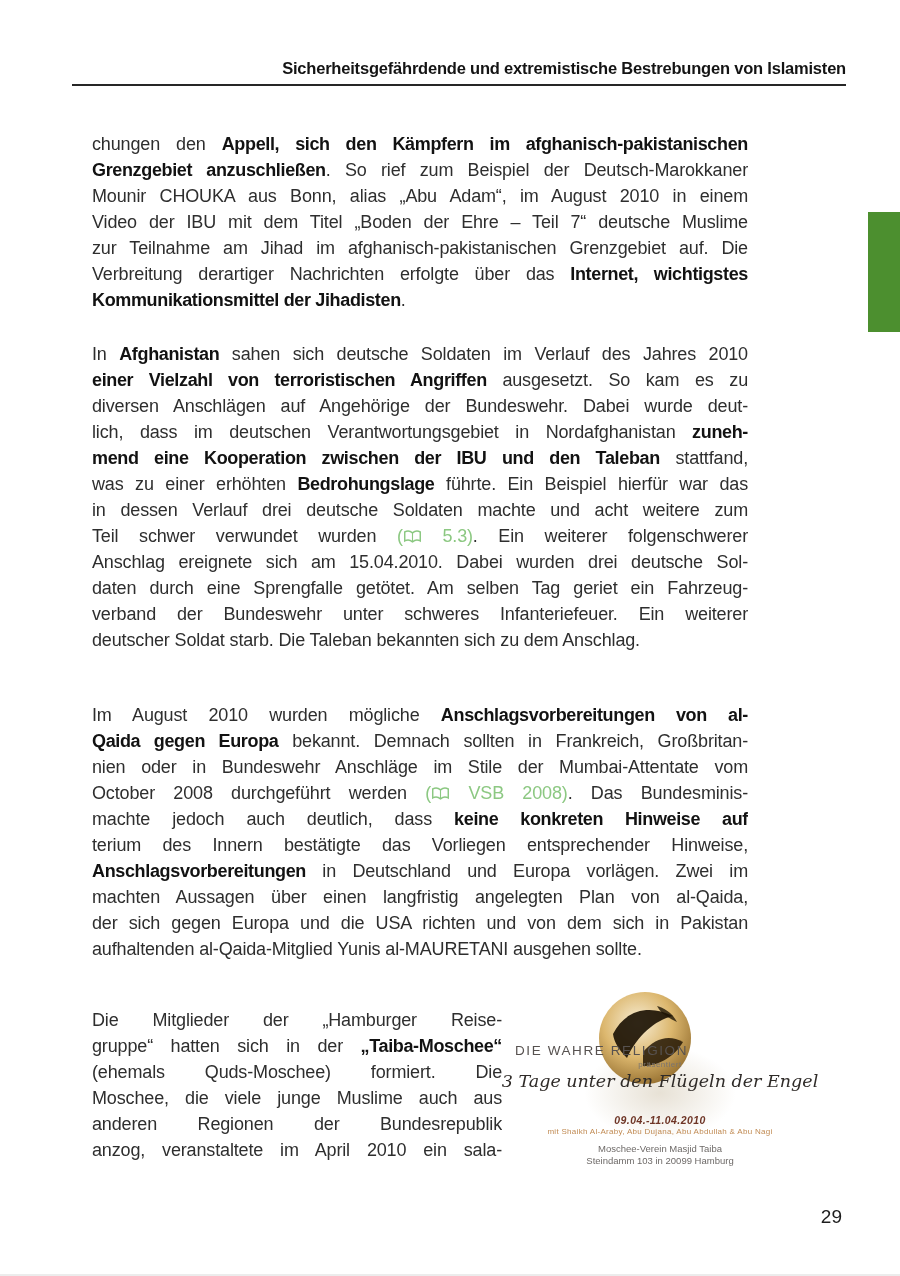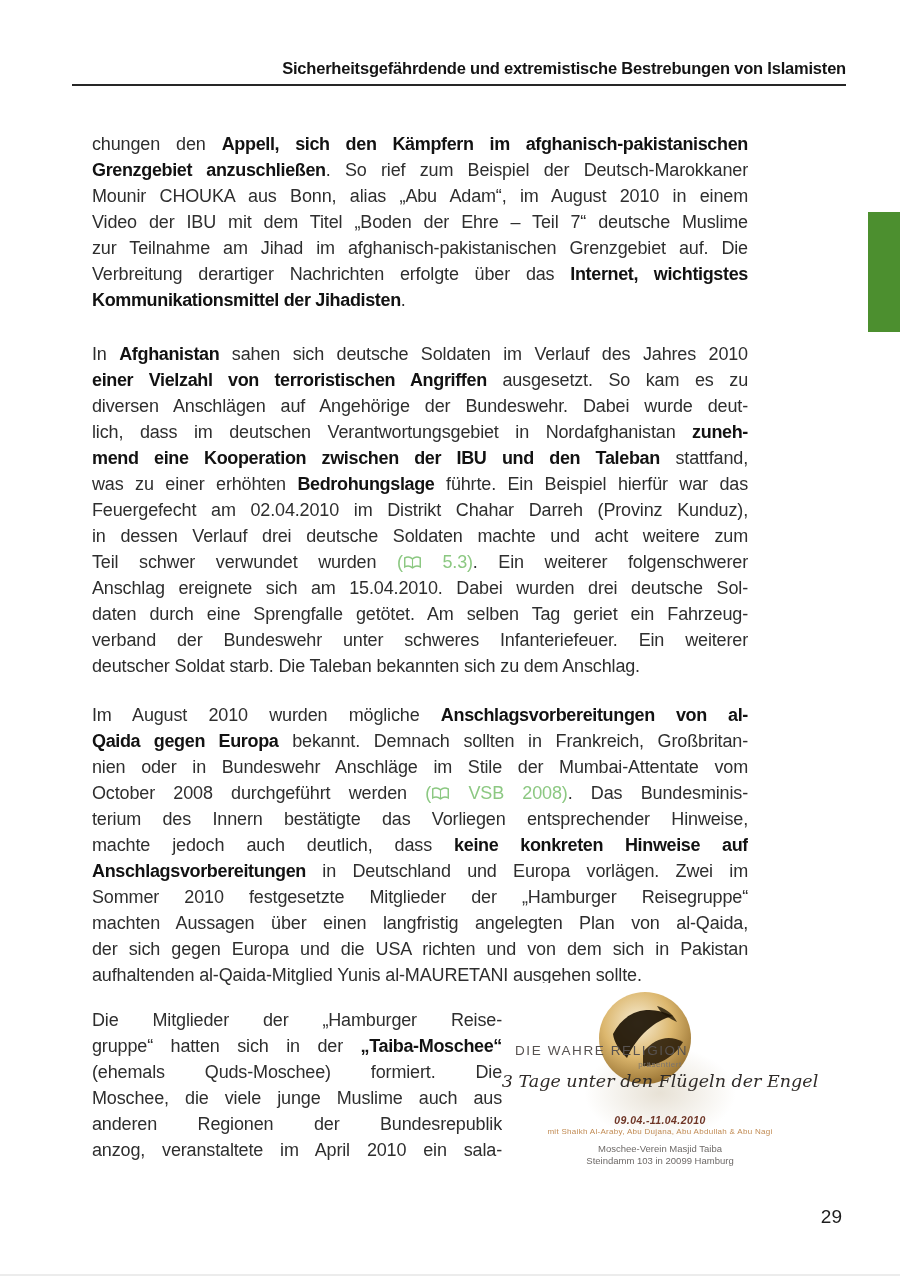--- a/index.html
+++ b/index.html
@@ -88,43 +88,41 @@
       <div class="line just"><span>Verbreitung derartiger Nachrichten erfolgte über das </span><span class="b">Internet, wichtigstes</span></div>
       <div class="line plain"><span class="b">Kommunikationsmittel der Jihadisten</span><span>.</span></div>
     </div>
     <div class="para" style="top: 341px; left: 92px; width: 656px;">
       <div class="line just"><span>In </span><span class="b">Afghanistan</span><span> sahen sich deutsche Soldaten im Verlauf des Jahres 2010</span></div>
       <div class="line just"><span class="b">einer Vielzahl von terroristischen Angriffen</span><span> ausgesetzt. So kam es zu</span></div>
       <div class="line just"><span>diversen Anschlägen auf Angehörige der Bundeswehr. Dabei wurde deut-</span></div>
       <div class="line just"><span>lich, dass im deutschen Verantwortungsgebiet in Nordafghanistan </span><span class="b">zuneh-</span></div>
       <div class="line just"><span class="b">mend eine Kooperation zwischen der IBU und den Taleban</span><span> stattfand,</span></div>
       <div class="line just"><span>was zu einer erhöhten </span><span class="b">Bedrohungslage</span><span> führte. Ein Beispiel hierfür war das</span></div>
-      <div class="line just"><span>Feuergefecht am 02.04.2010 im Distrikt Chahar Darreh (Provinz Kunduz),</span></div>
       <div class="line just"><span>in dessen Verlauf drei deutsche Soldaten machte und acht weitere zum</span></div>
       <div class="line just"><span>Teil schwer verwundet wurden </span><span class="g">(</span><span class="ref-icon"><svg viewBox="0 0 22 16" width="19" height="14">
             <path d="M2 2.2 C5 0.6 8.5 1.1 11 3.2 C13.5 1.1 17 0.6 20 2.2 L20 12.6 C17 11 13.5 11.5 11 13.6 C8.5 11.5 5 11 2 12.6 Z" fill="none" stroke="currentColor" stroke-width="1.7"></path>
             <line x1="11" y1="3.2" x2="11" y2="13.6" stroke="currentColor" stroke-width="1.3"></line>
           </svg></span><span class="g"> 5.3)</span><span>. Ein weiterer folgenschwerer</span></div>
       <div class="line just"><span>Anschlag ereignete sich am 15.04.2010. Dabei wurden drei deutsche Sol-</span></div>
       <div class="line just"><span>daten durch eine Sprengfalle getötet. Am selben Tag geriet ein Fahrzeug-</span></div>
       <div class="line just"><span>verband der Bundeswehr unter schweres Infanteriefeuer. Ein weiterer</span></div>
       <div class="line plain"><span>deutscher Soldat starb. Die Taleban bekannten sich zu dem Anschlag.</span></div>
     </div>
     <div class="para" style="top: 702px; left: 92px; width: 656px;">
       <div class="line just"><span>Im August 2010 wurden mögliche </span><span class="b">Anschlagsvorbereitungen von al-</span></div>
       <div class="line just"><span class="b">Qaida gegen Europa</span><span> bekannt. Demnach sollten in Frankreich, Großbritan-</span></div>
       <div class="line just"><span>nien oder in Bundeswehr Anschläge im Stile der Mumbai-Attentate vom</span></div>
       <div class="line just"><span>October 2008 durchgeführt werden </span><span class="g">(</span><span class="ref-icon"><svg viewBox="0 0 22 16" width="19" height="14">
             <path d="M2 2.2 C5 0.6 8.5 1.1 11 3.2 C13.5 1.1 17 0.6 20 2.2 L20 12.6 C17 11 13.5 11.5 11 13.6 C8.5 11.5 5 11 2 12.6 Z" fill="none" stroke="currentColor" stroke-width="1.7"></path>
             <line x1="11" y1="3.2" x2="11" y2="13.6" stroke="currentColor" stroke-width="1.3"></line>
           </svg></span><span class="g"> VSB 2008)</span><span>. Das Bundesminis-</span></div>
+      <div class="line just"><span>machte jedoch auch deutlich, dass </span><span class="b">keine konkreten Hinweise auf</span></div>
       <div class="line just"><span>terium des Innern bestätigte das Vorliegen entsprechender Hinweise,</span></div>
-      <div class="line just"><span>machte jedoch auch deutlich, dass </span><span class="b">keine konkreten Hinweise auf</span></div>
       <div class="line just"><span class="b">Anschlagsvorbereitungen</span><span> in Deutschland und Europa vorlägen. Zwei im</span></div>
-      <div class="line just"><span>Sommer 2010 festgesetzte Mitglieder der „Hamburger Reisegruppe“</span></div>
       <div class="line just"><span>machten Aussagen über einen langfristig angelegten Plan von al-Qaida,</span></div>
       <div class="line just"><span>der sich gegen Europa und die USA richten und von dem sich in Pakistan</span></div>
       <div class="line plain"><span>aufhaltenden al-Qaida-Mitglied Yunis al-MAURETANI ausgehen sollte.</span></div>
     </div>
     <div class="para" style="top: 1007px; left: 92px; width: 410px;">
       <div class="line just"><span>Die Mitglieder der „Hamburger Reise-</span></div>
       <div class="line just"><span>gruppe“ hatten sich in der </span><span class="b">„Taiba-Moschee“</span></div>
       <div class="line just"><span>(ehemals Quds-Moschee) formiert. Die</span></div>
       <div class="line just"><span>Moschee, die viele junge Muslime auch aus</span></div>
       <div class="line just"><span>anderen Regionen der Bundesrepublik</span></div>

